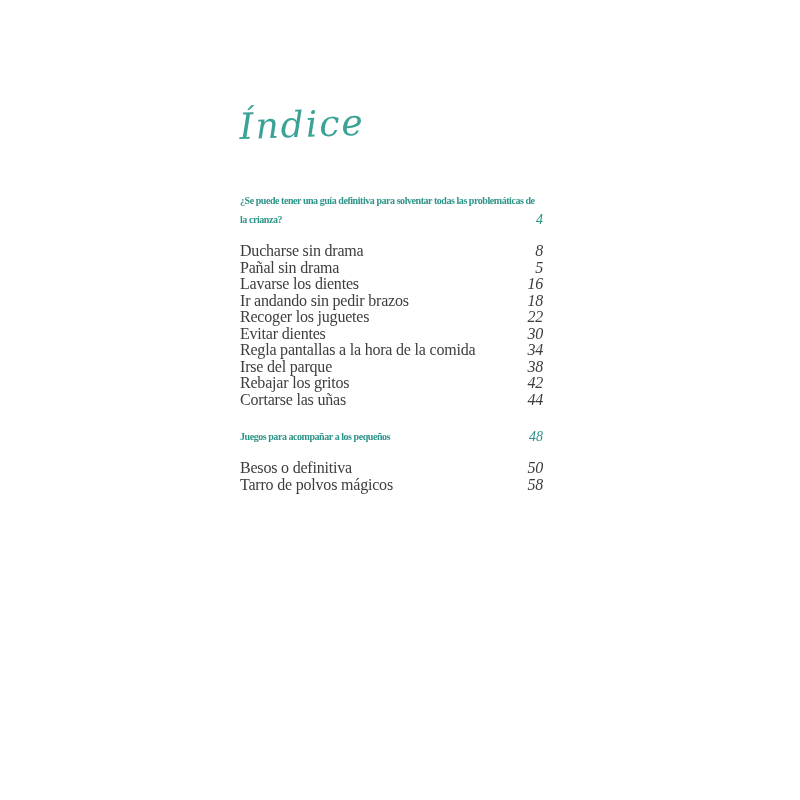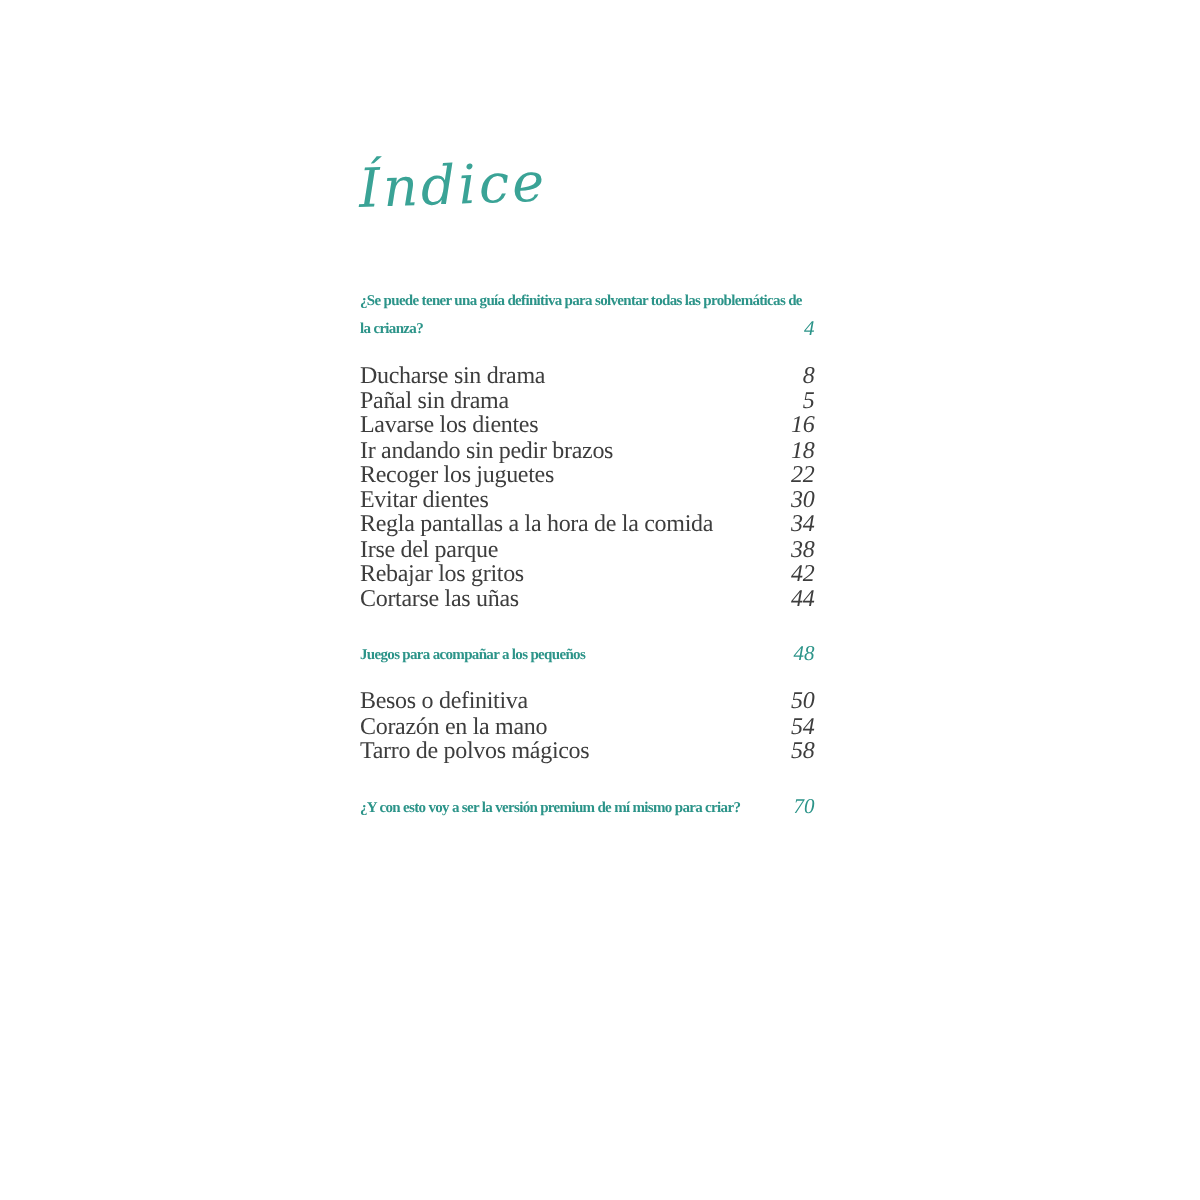--- a/index.html
+++ b/index.html
@@ -131,31 +131,21 @@
       <div class="section-heading-row">
         <div class="section-heading">Juegos para acompañar a los pequeños</div>
         <span class="section-page-number">48</span>
       </div>
       <div class="toc-items">
         <div class="toc-row">
           <span class="toc-item-label">Besos o definitiva</span>
           <span class="toc-item-page">50</span>
         </div>
         <div class="toc-row">
-          <span class="toc-item-label">Corazón en la mano</span>
-          <span class="toc-item-page">54</span>
-        </div>
-        <div class="toc-row">
           <span class="toc-item-label">Tarro de polvos mágicos</span>
           <span class="toc-item-page">58</span>
         </div>
       </div>
     </div>
 
-    <div class="toc-section">
-      <div class="section-heading-row">
-        <div class="section-heading narrow">¿Y con esto voy a ser la versión premium de mí mismo para criar?</div>
-        <span class="section-page-number">70</span>
-      </div>
-    </div>
 
   </div>
 </div>
 
 </body></html>

